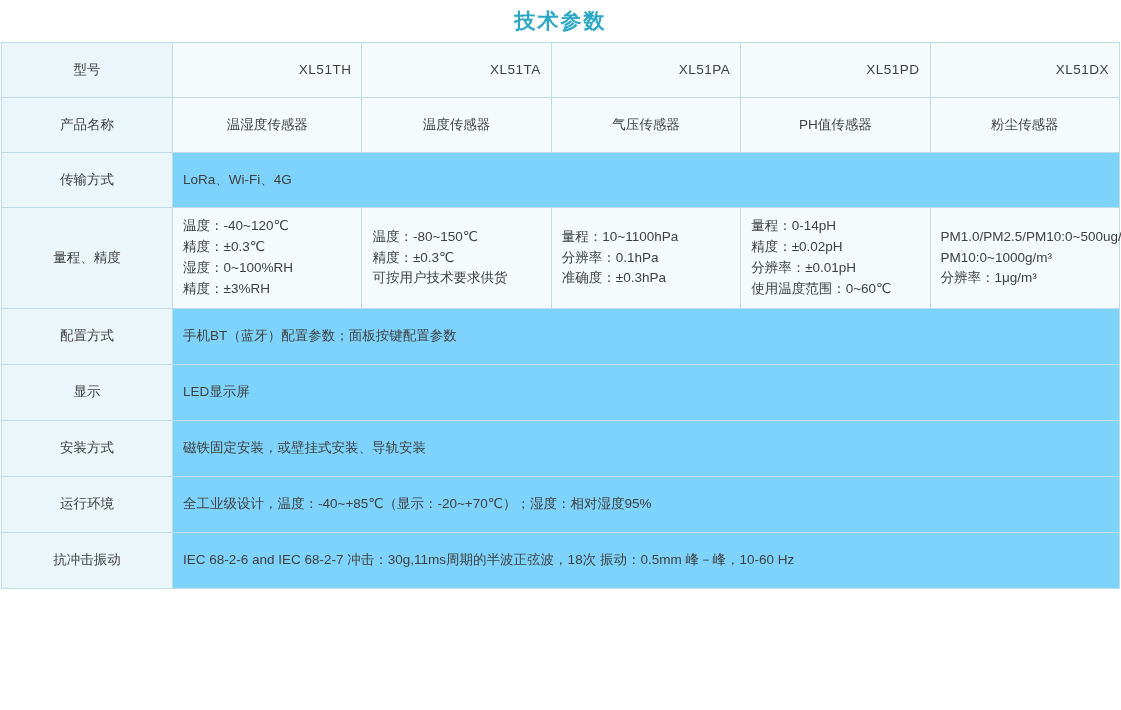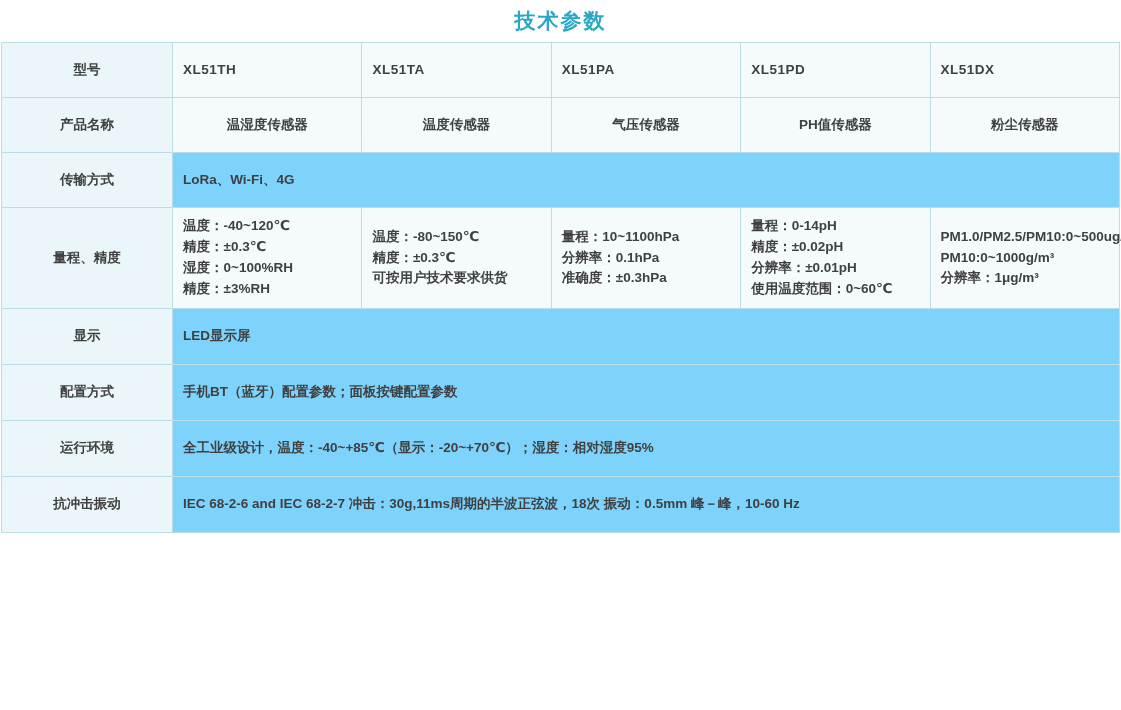--- a/index.html
+++ b/index.html
@@ -39,32 +39,31 @@
     margin: 0 1px;
     table-layout: fixed;
   }
   table.spec td {
     border: 1px solid #bcdde6;
     vertical-align: middle;
     font-size: 13.5px;
     line-height: 1.55;
     padding: 6px 10px;
     color: #404040;
-    font-weight: bold;
   }
   td.label {
     width: 150px;
     text-align: center;
     background: #eaf6fa;
     color: #333;
     font-size: 14px;
     padding: 6px 4px;
   }
   td.model {
-    text-align: left;
+    text-align: right;
     background: #f5fbfd;
     font-size: 14px;
     letter-spacing: 0.5px;
   }
   td.prodname {
     text-align: center;
     background: #f5fbfd;
     font-size: 14px;
   }
   td.fullrow {
@@ -146,32 +145,36 @@
           <div class="ln">使用温度范围：0~60℃</div>
         </td>
         <td class="rangecell">
           <div class="ln">PM1.0/PM2.5/PM10:0~500ug/m³</div>
           <div class="ln">PM10:0~1000g/m³</div>
           <div class="ln">分辨率：1μg/m³</div>
         </td>
       </tr>
 
       <tr class="row-std">
-        <td class="label">显示</td>
-        <td class="fullrow" colspan="5">LED显示屏</td>
+        <td class="label">配置方式</td>
+        <td class="fullrow" colspan="5">手机BT（蓝牙）配置参数；面板按键配置参数</td>
       </tr>
 
       <tr class="row-std">
-        <td class="label">配置方式</td>
-        <td class="fullrow" colspan="5">手机BT（蓝牙）配置参数；面板按键配置参数</td>
+        <td class="label">显示</td>
+        <td class="fullrow" colspan="5">LED显示屏</td>
       </tr>
 
 
 
 
+      <tr class="row-std">
+        <td class="label">安装方式</td>
+        <td class="fullrow" colspan="5">磁铁固定安装，或壁挂式安装、导轨安装</td>
+      </tr>
 
       <tr class="row-std">
         <td class="label">运行环境</td>
         <td class="fullrow" colspan="5">全工业级设计，温度：-40~+85℃（显示：-20~+70℃）；湿度：相对湿度95%</td>
       </tr>
 
       <tr class="row-std">
         <td class="label">抗冲击振动</td>
         <td class="fullrow" colspan="5">IEC 68-2-6 and IEC 68-2-7 冲击：30g,11ms周期的半波正弦波，18次 振动：0.5mm 峰－峰，10-60 Hz</td>
       </tr>

